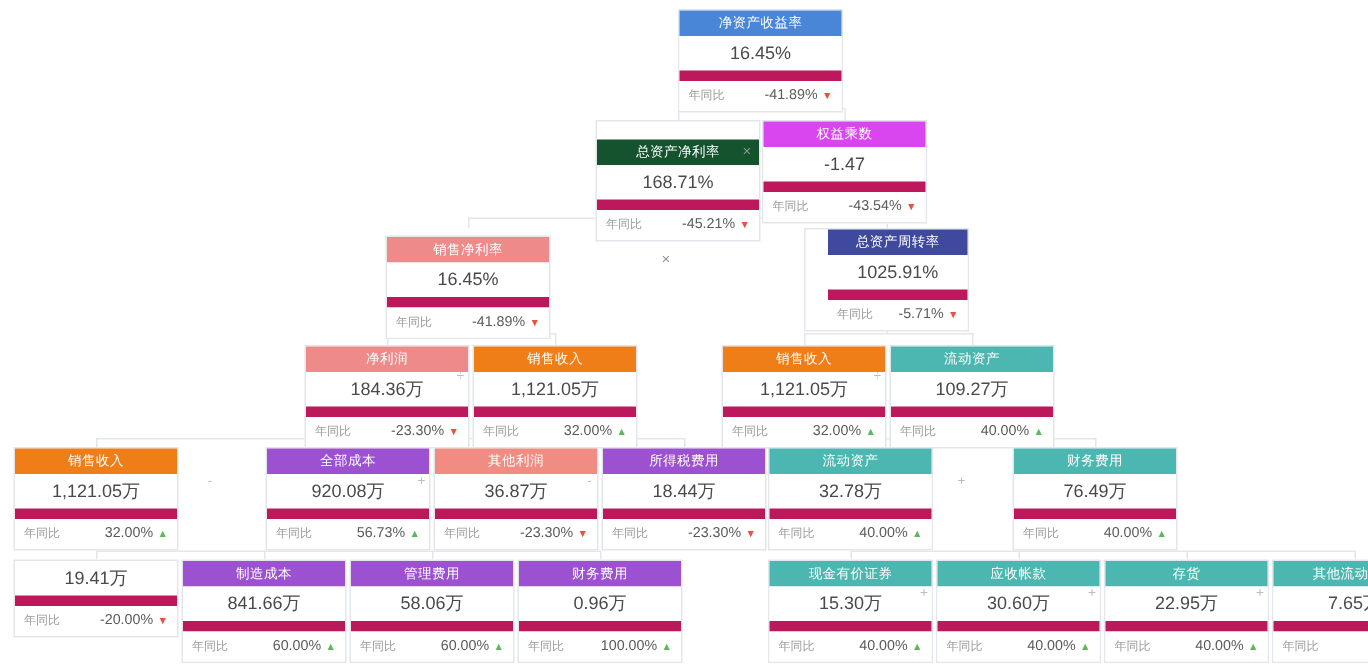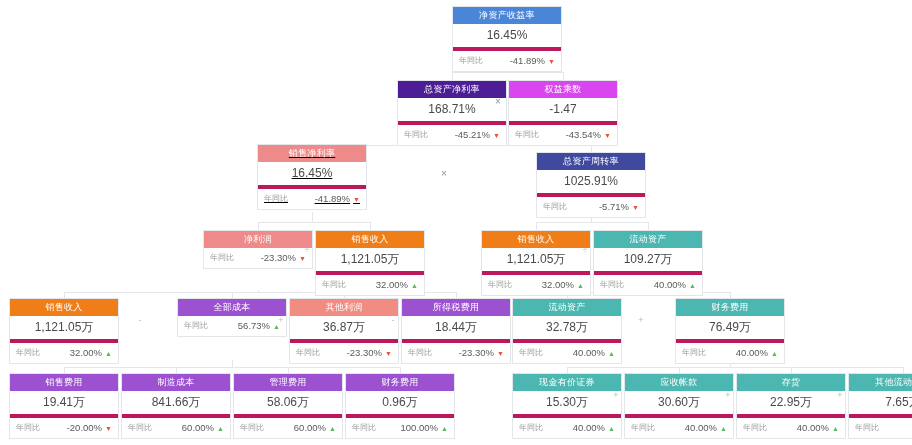--- a/index.html
+++ b/index.html
@@ -46,21 +46,21 @@
     letter-spacing: 0.3px;
     overflow: hidden;
     white-space: nowrap;
   }
   .node .val {
     height: 23px;
     line-height: 23px;
     text-align: center;
     font-size: 12px;
     color: #4a4a4a;
-    border-bottom: 4px solid #be185d;
+    border-bottom: 7px solid #be185d;
     background: #fff;
     white-space: nowrap;
   }
   .node .yoy {
     height: 20px;
     line-height: 20px;
     padding: 0 6px;
     display: flex;
     align-items: center;
     justify-content: space-between;
@@ -148,57 +148,58 @@
       <div class="node" style="left: 452px; top: 6px;">
         <div class="hdr" style="background: rgb(74, 134, 216);">净资产收益率</div>
         <div class="val">16.45%</div>
         <div class="yoy">
           <span class="lbl">年同比</span>
           <span class="pct">-41.89%</span>
           <span class="arrow down">▼</span>
         </div>
       </div>
       <div class="node" style="left: 397px; top: 80px;">
-        <div class="hdr" style="background: #4c1d95;">总资产净利率</div>
+        <div class="hdr" style="background: #14532d; margin-top: 12px;">总资产净利率</div>
         <div class="val">168.71%</div>
         <div class="yoy">
           <span class="lbl">年同比</span>
           <span class="pct">-45.21%</span>
           <span class="arrow down">▼</span>
         </div>
       </div>
       <div class="node" style="left: 508px; top: 80px;">
         <div class="hdr" style="background: #d946ef;">权益乘数</div>
         <div class="val">-1.47</div>
         <div class="yoy">
           <span class="lbl">年同比</span>
           <span class="pct">-43.54%</span>
           <span class="arrow down">▼</span>
         </div>
       </div>
-      <div class="node" style="left: 257px; top: 144px; text-decoration: underline;">
+      <div class="node" style="left: 257px; top: 157px;">
         <div class="hdr" style="background: rgb(239, 138, 138);">销售净利率</div>
         <div class="val">16.45%</div>
         <div class="yoy">
           <span class="lbl">年同比</span>
           <span class="pct">-41.89%</span>
           <span class="arrow down">▼</span>
         </div>
       </div>
-      <div class="node" style="left: 536px; top: 152px;">
+      <div class="node" style="left: 536px; top: 152px; padding-left: 15px;">
         <div class="hdr" style="background: rgb(63, 74, 158);">总资产周转率</div>
         <div class="val">1025.91%</div>
         <div class="yoy">
           <span class="lbl">年同比</span>
           <span class="pct">-5.71%</span>
           <span class="arrow down">▼</span>
         </div>
       </div>
       <div class="node" style="left: 203px; top: 230px;">
         <div class="hdr" style="background: rgb(239, 138, 138);">净利润</div>
+        <div class="val">184.36万</div>
         <div class="yoy">
           <span class="lbl">年同比</span>
           <span class="pct">-23.30%</span>
           <span class="arrow down">▼</span>
         </div>
       </div>
       <div class="node" style="left: 315px; top: 230px;">
         <div class="hdr" style="background: rgb(239, 125, 24);">销售收入</div>
         <div class="val">1,121.05万</div>
         <div class="yoy">
@@ -229,20 +230,21 @@
         <div class="hdr" style="background: rgb(239, 125, 24);">销售收入</div>
         <div class="val">1,121.05万</div>
         <div class="yoy">
           <span class="lbl">年同比</span>
           <span class="pct">32.00%</span>
           <span class="arrow up">▲</span>
         </div>
       </div>
       <div class="node" style="left: 177px; top: 298px;">
         <div class="hdr" style="background: rgb(155, 81, 208);">全部成本</div>
+        <div class="val">920.08万</div>
         <div class="yoy">
           <span class="lbl">年同比</span>
           <span class="pct">56.73%</span>
           <span class="arrow up">▲</span>
         </div>
       </div>
       <div class="node" style="left: 289px; top: 298px;">
         <div class="hdr" style="background: rgb(240, 140, 130);">其他利润</div>
         <div class="val">36.87万</div>
         <div class="yoy">
@@ -272,21 +274,20 @@
       <div class="node" style="left: 675px; top: 298px;">
         <div class="hdr" style="background: rgb(76, 182, 176);">财务费用</div>
         <div class="val">76.49万</div>
         <div class="yoy">
           <span class="lbl">年同比</span>
           <span class="pct">40.00%</span>
           <span class="arrow up">▲</span>
         </div>
       </div>
       <div class="node" style="left: 9px; top: 373px;">
-        <div class="hdr" style="background: rgb(155, 81, 208);">销售费用</div>
         <div class="val">19.41万</div>
         <div class="yoy">
           <span class="lbl">年同比</span>
           <span class="pct">-20.00%</span>
           <span class="arrow down">▼</span>
         </div>
       </div>
       <div class="node" style="left: 121px; top: 373px;">
         <div class="hdr" style="background: rgb(155, 81, 208);">制造成本</div>
         <div class="val">841.66万</div>

